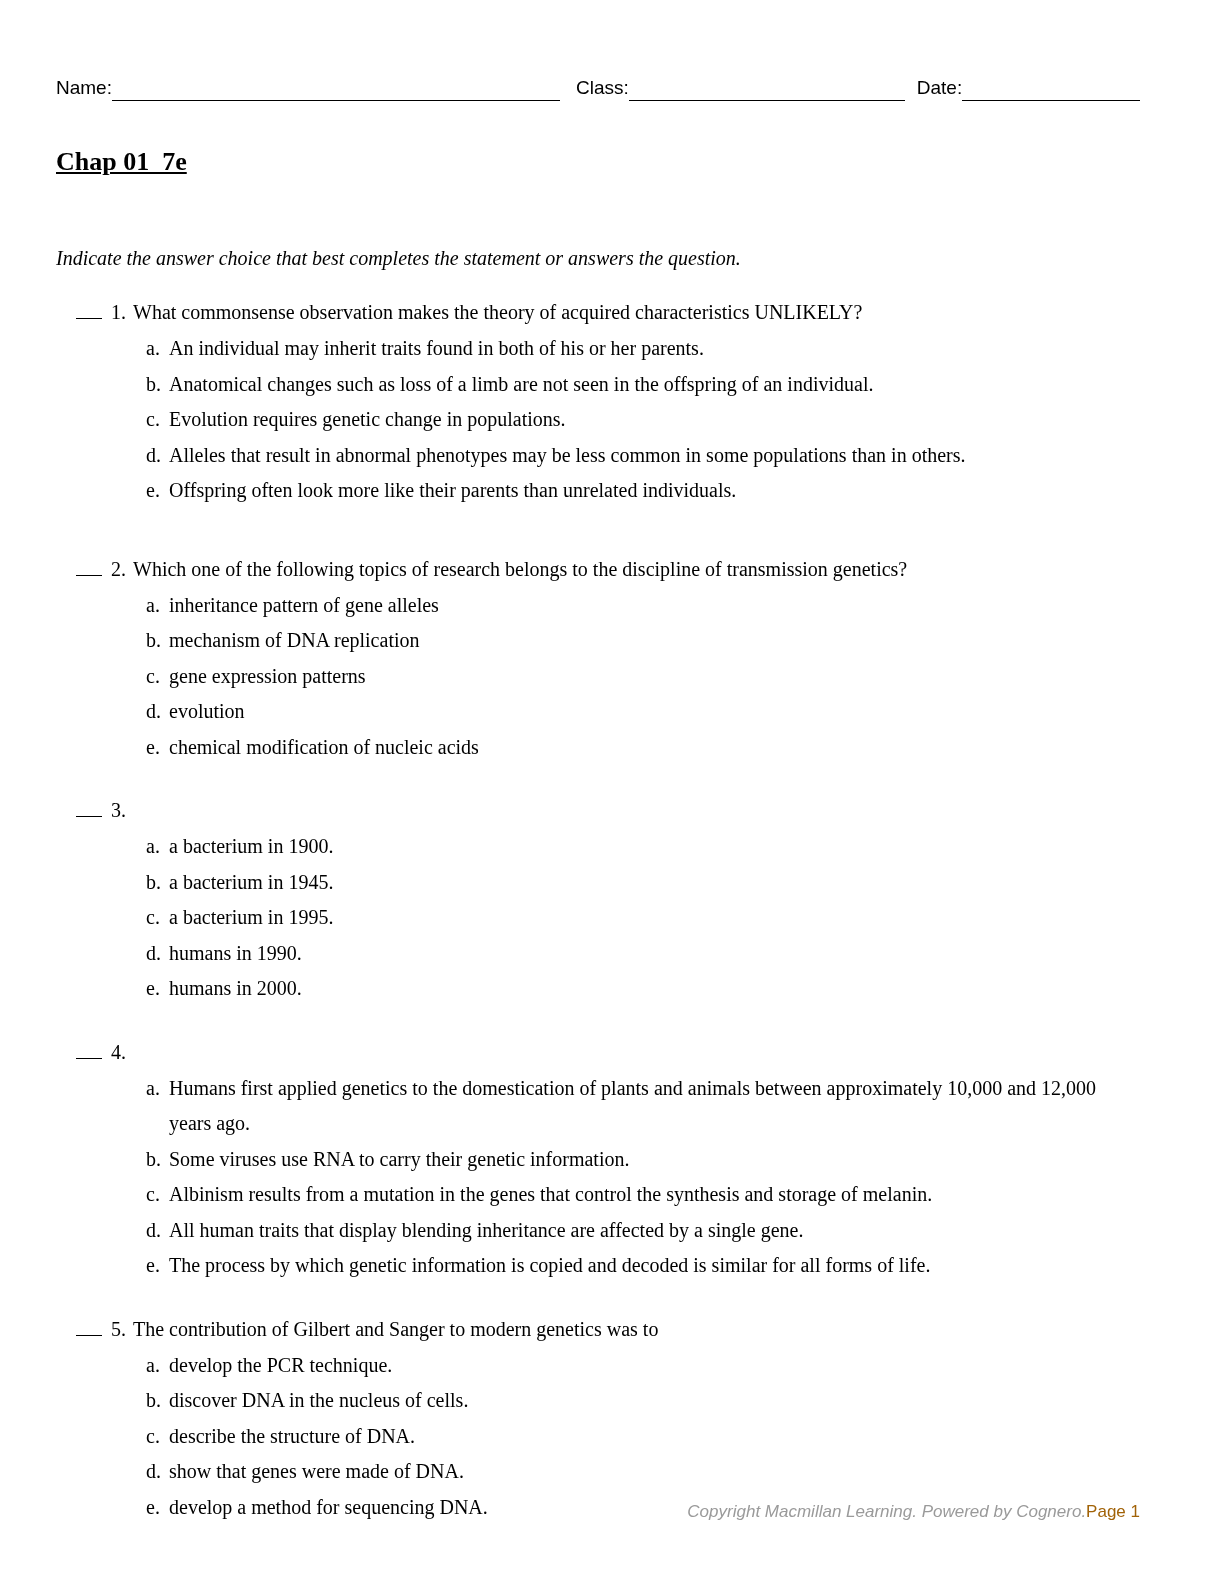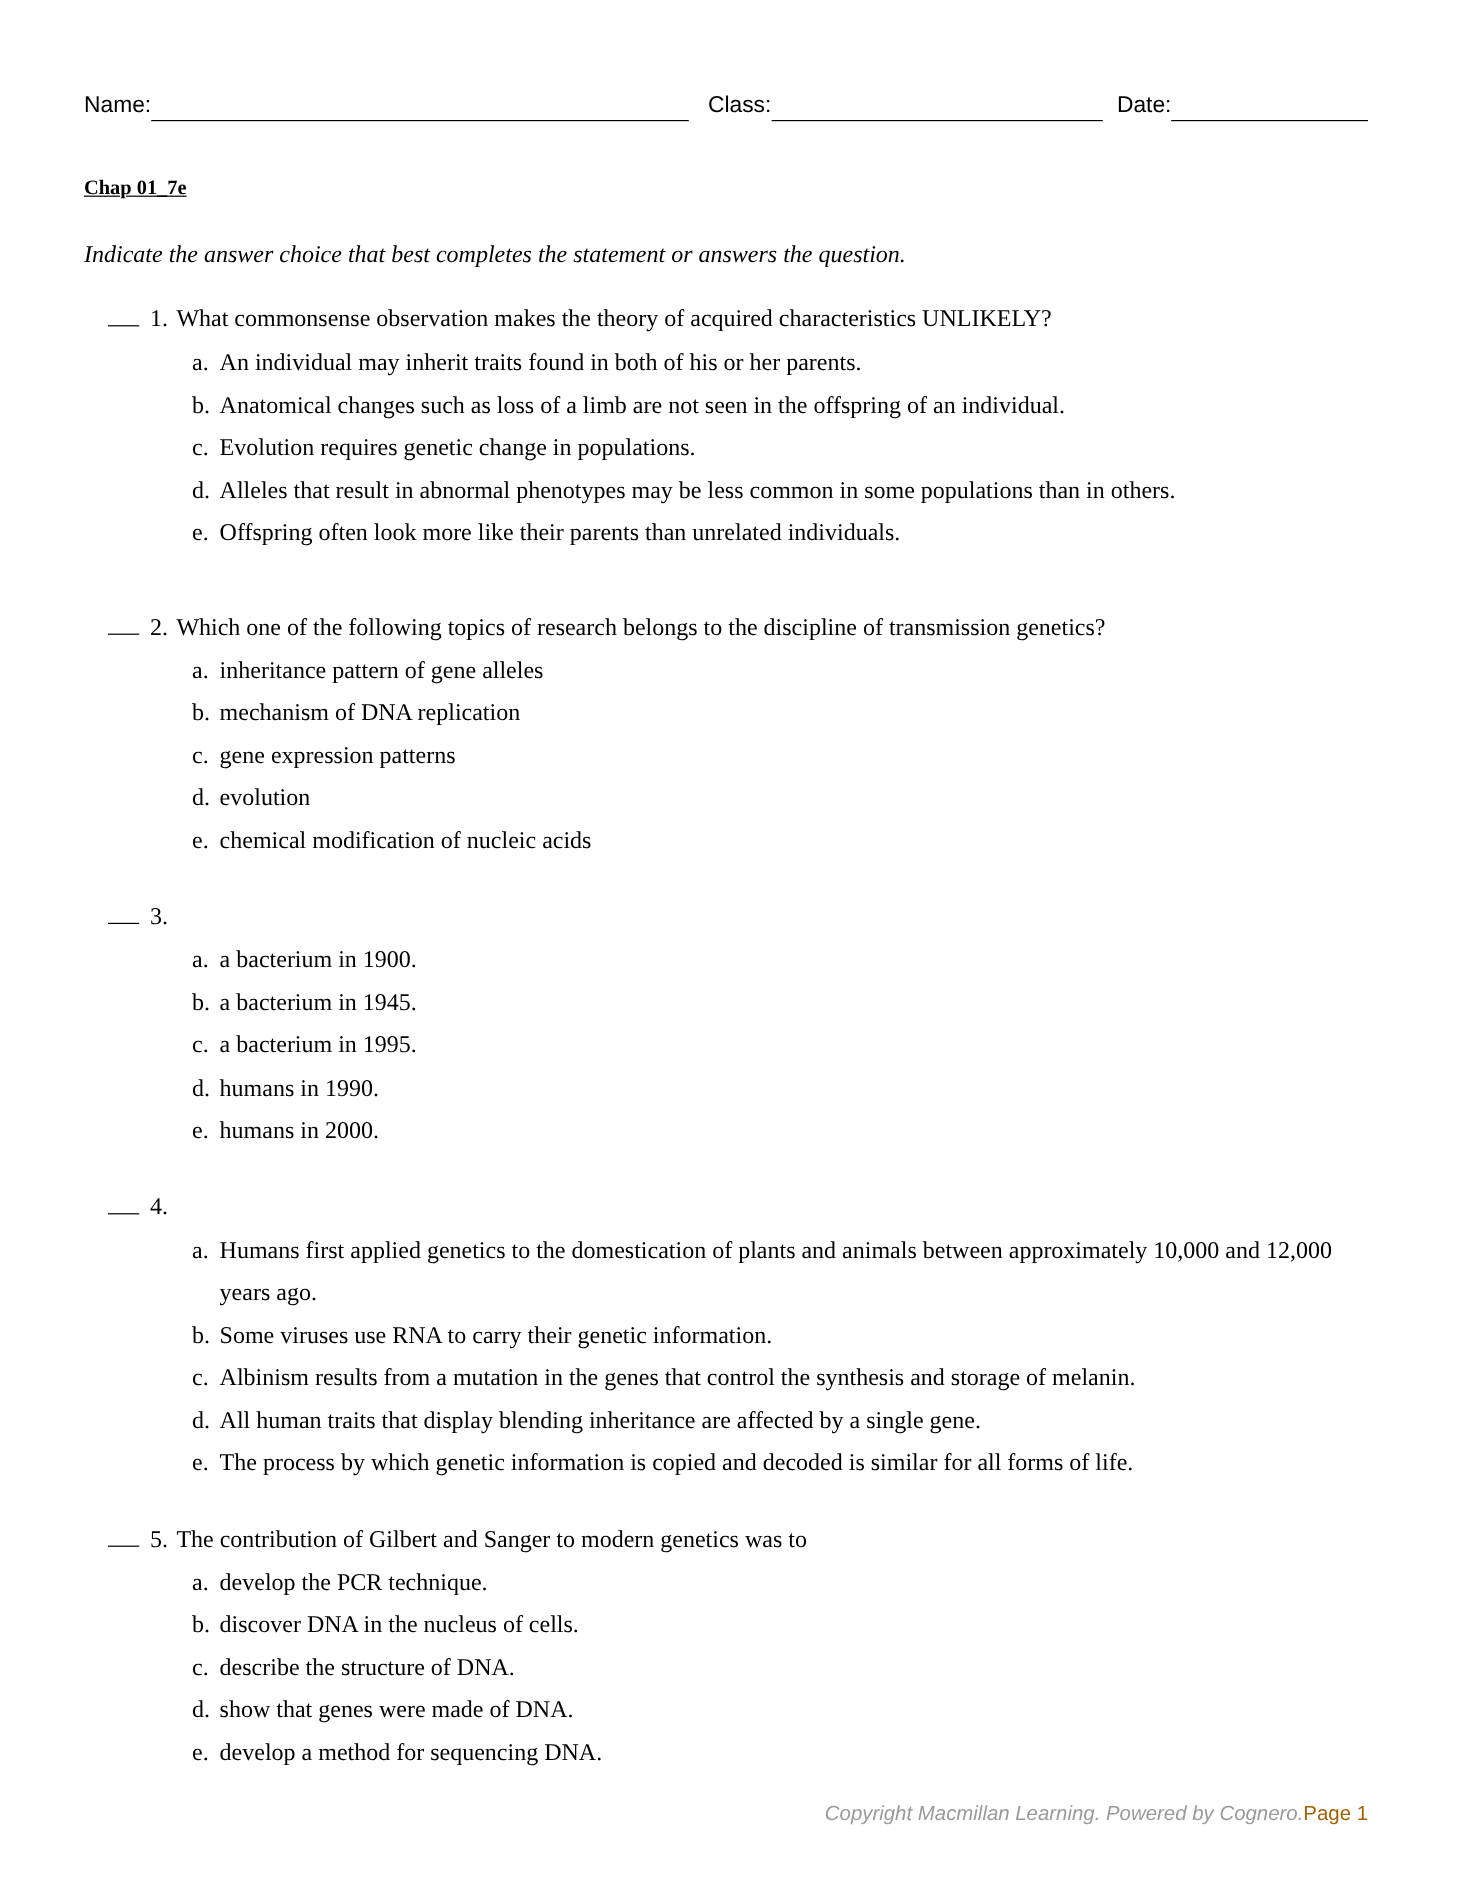--- a/index.html
+++ b/index.html
@@ -7,21 +7,21 @@
     width: 1224px;
     height: 1584px;
     background: #ffffff;
     color: #000000;
     font-family: "Liberation Serif", serif;
     position: relative;
     overflow: hidden;
   }
   .page {
     position: absolute;
-    left: 70px;
+    left: 56px;
     right: 84px;
     top: 0;
   }
 
   
   .header-row {
     display: flex;
     align-items: flex-end;
     font-family: "Liberation Sans", sans-serif;
     font-size: 19px;
@@ -33,28 +33,28 @@
     height: 24px;
     display: inline-block;
   }
   .hline.name  { width: 448px; margin-right: 16px; }
   .hline.class { width: 276px; margin-right: 12px; }
   .hline.date  { flex: 1; }
 
   
   .doc-title {
     margin-top: 46px;
-    font-size: 17px;
+    font-size: 26px;
     font-weight: bold;
     text-decoration: underline;
   }
 
   
   .instruction {
-    margin-top: 34px;
+    margin-top: 70px;
     font-style: italic;
     font-size: 20px;
   }
 
   
   .question { margin-top: 27px; }
   .question.first { margin-top: 24px; }
   .stem {
     padding-left: 20px;
     font-size: 20px;

